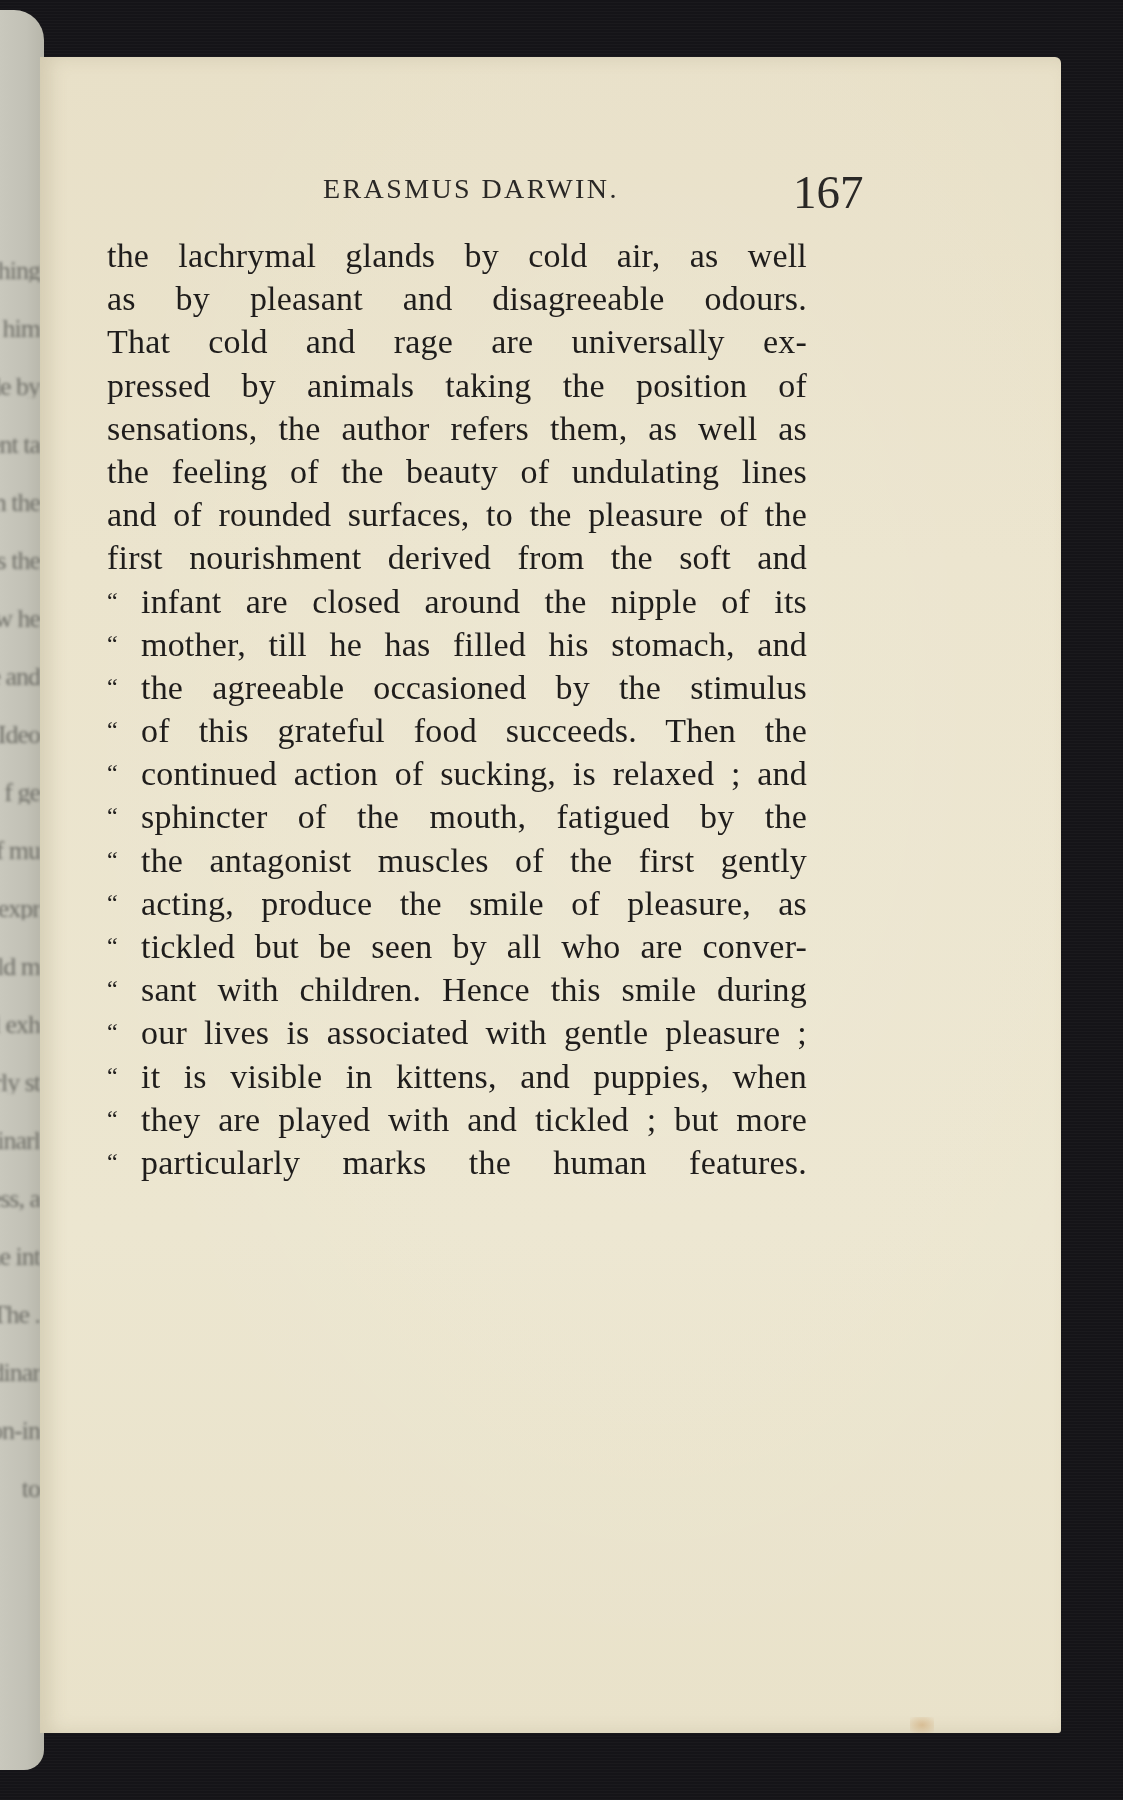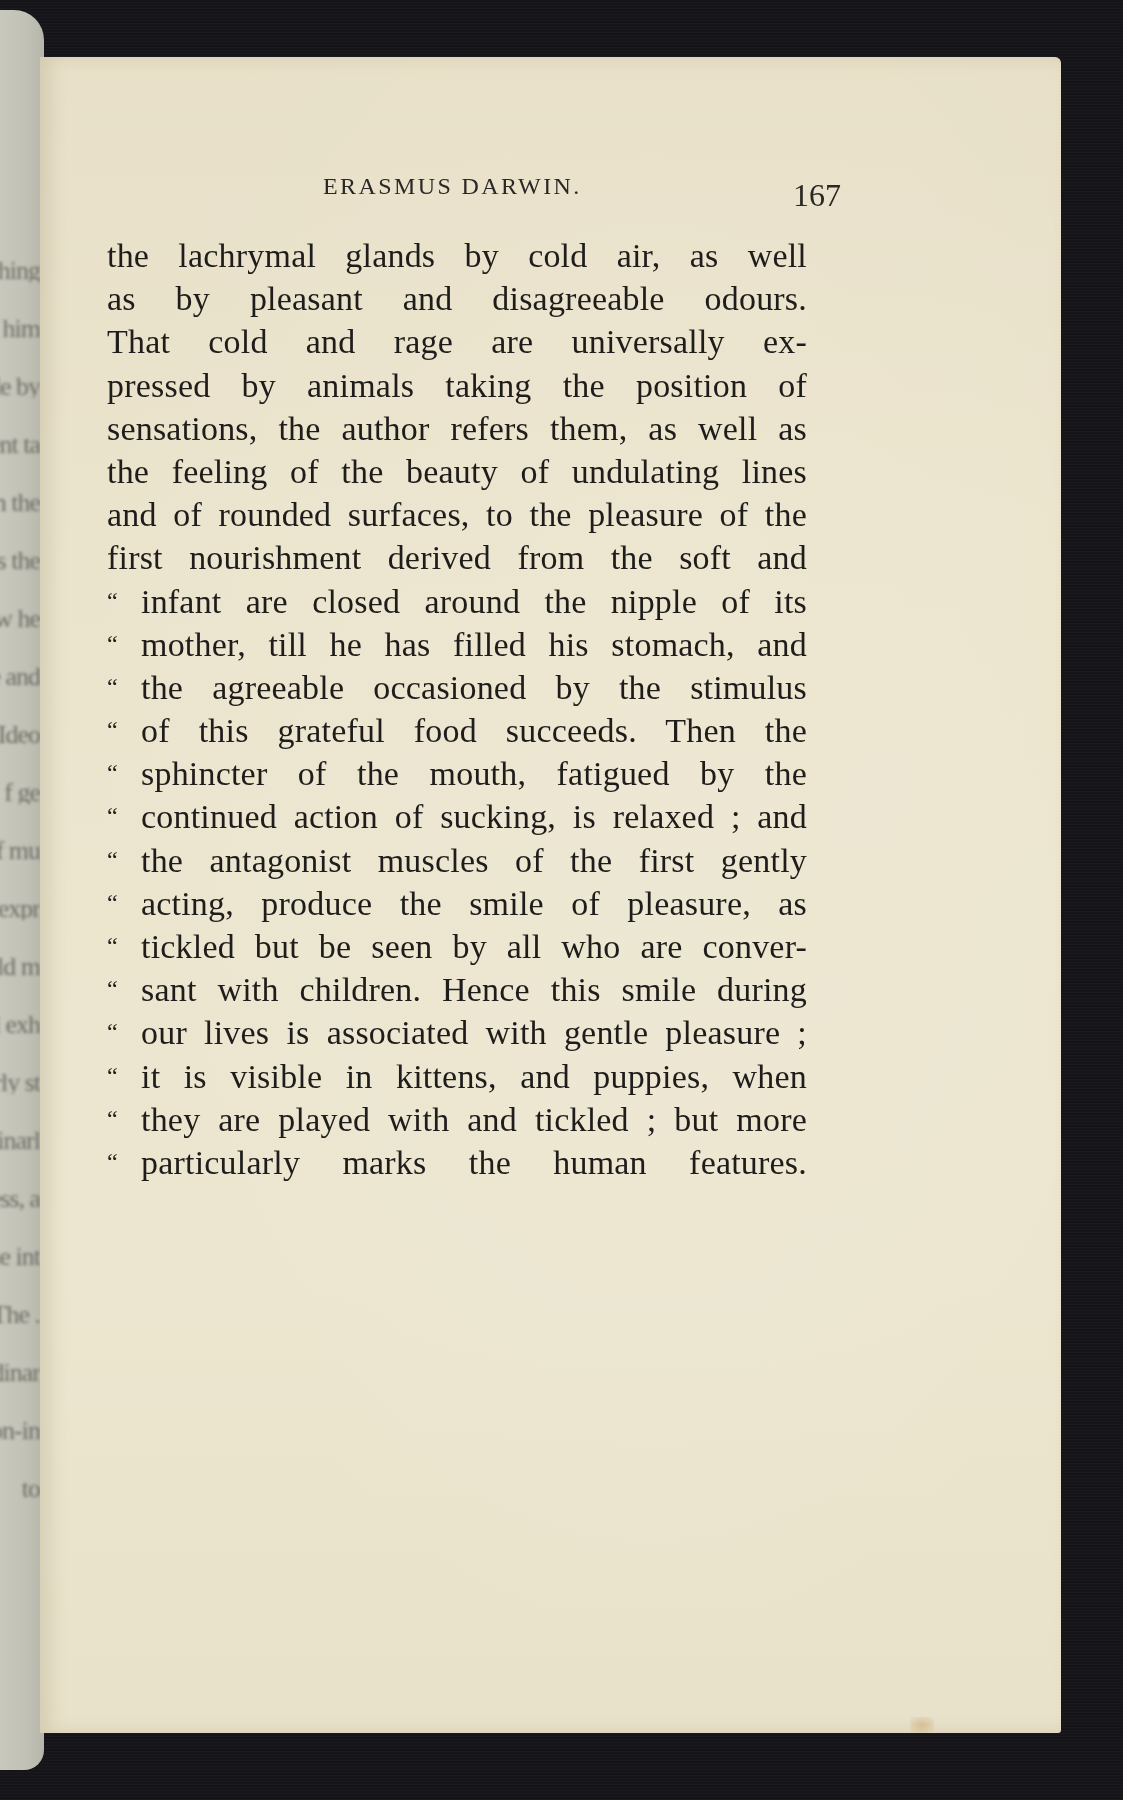--- a/index.html
+++ b/index.html
@@ -65,31 +65,31 @@
     position: absolute;
     left: 0;
     top: 0;
     width: 100%;
   }
   .rh-title {
     position: absolute;
     left: 283px;
     top: 116px;
     font-family: "Liberation Serif", serif;
-    font-size: 24px;
+    font-size: 28px;
     letter-spacing: 2.4px;
     color: #2a2826;
     white-space: nowrap;
   }
   .rh-page {
     position: absolute;
     left: 753px;
-    top: 120px;
+    top: 108px;
     font-family: "Liberation Serif", serif;
-    font-size: 32px;
+    font-size: 47px;
     color: #2a2826;
   }
   .body-text {
     position: absolute;
     left: 67px;
     top: 177px;
     width: 700px;
   }
   .line {
     position: relative;
@@ -165,22 +165,22 @@
       <div class="line"><span>That cold and rage are universally ex-</span></div>
       <div class="line"><span>pressed by animals taking the position of</span></div>
       <div class="line"><span>sensations, the author refers them, as well as</span></div>
       <div class="line"><span>the feeling of the beauty of undulating lines</span></div>
       <div class="line"><span>and of rounded surfaces, to the pleasure of the</span></div>
       <div class="line"><span>first nourishment derived from the soft and</span></div>
       <div class="line quoted"><span class="q">“</span><span>infant are closed around the nipple of its</span></div>
       <div class="line quoted"><span class="q">“</span><span>mother, till he has filled his stomach, and</span></div>
       <div class="line quoted"><span class="q">“</span><span>the agreeable occasioned by the stimulus</span></div>
       <div class="line quoted"><span class="q">“</span><span>of this grateful food succeeds. Then the</span></div>
+      <div class="line quoted"><span class="q">“</span><span>continued action of sucking, is relaxed ; and</span></div>
       <div class="line quoted"><span class="q">“</span><span>sphincter of the mouth, fatigued by the</span></div>
-      <div class="line quoted"><span class="q">“</span><span>continued action of sucking, is relaxed ; and</span></div>
       <div class="line quoted"><span class="q">“</span><span>the antagonist muscles of the first gently</span></div>
       <div class="line quoted"><span class="q">“</span><span>acting, produce the smile of pleasure, as</span></div>
       <div class="line quoted"><span class="q">“</span><span>tickled but be seen by all who are conver-</span></div>
       <div class="line quoted"><span class="q">“</span><span>sant with children. Hence this smile during</span></div>
       <div class="line quoted"><span class="q">“</span><span>our lives is associated with gentle pleasure ;</span></div>
       <div class="line quoted"><span class="q">“</span><span>it is visible in kittens, and puppies, when</span></div>
       <div class="line quoted"><span class="q">“</span><span>they are played with and tickled ; but more</span></div>
       <div class="line quoted last"><span class="q">“</span><span>particularly marks the human features.</span></div>
     </div>
   <div class="stain"></div>

